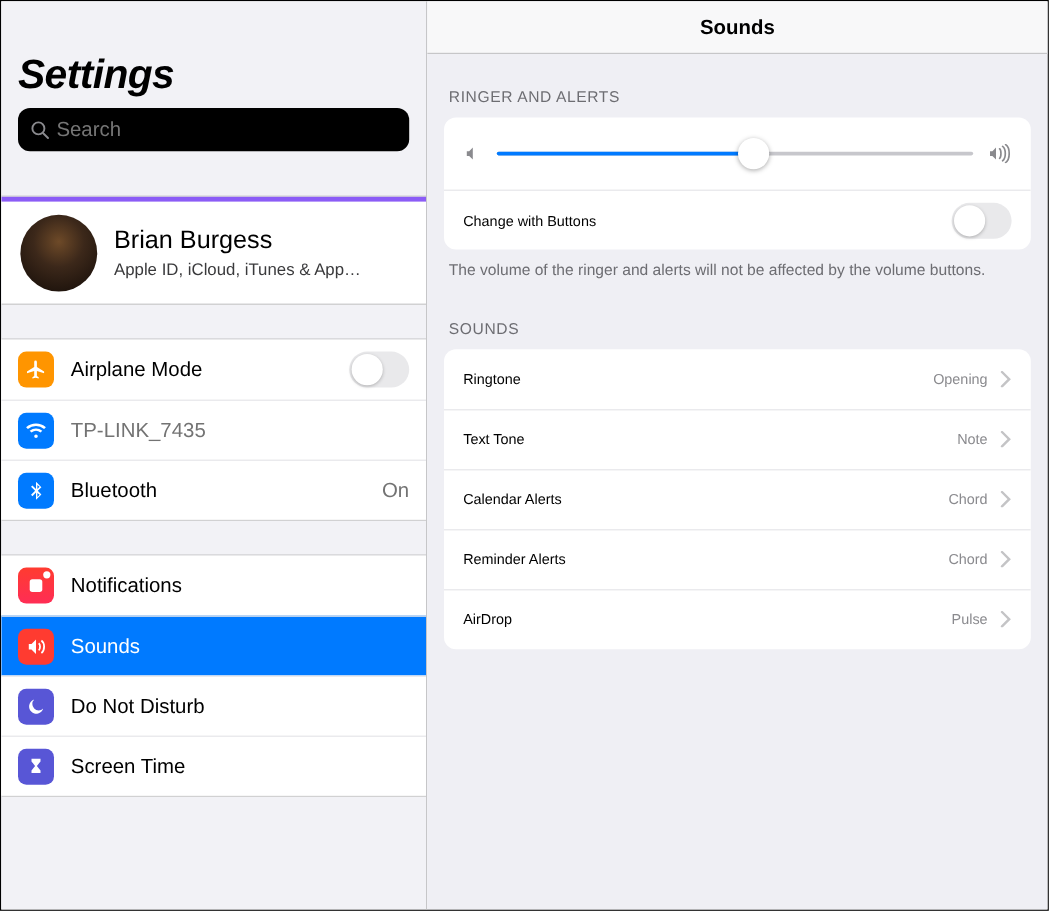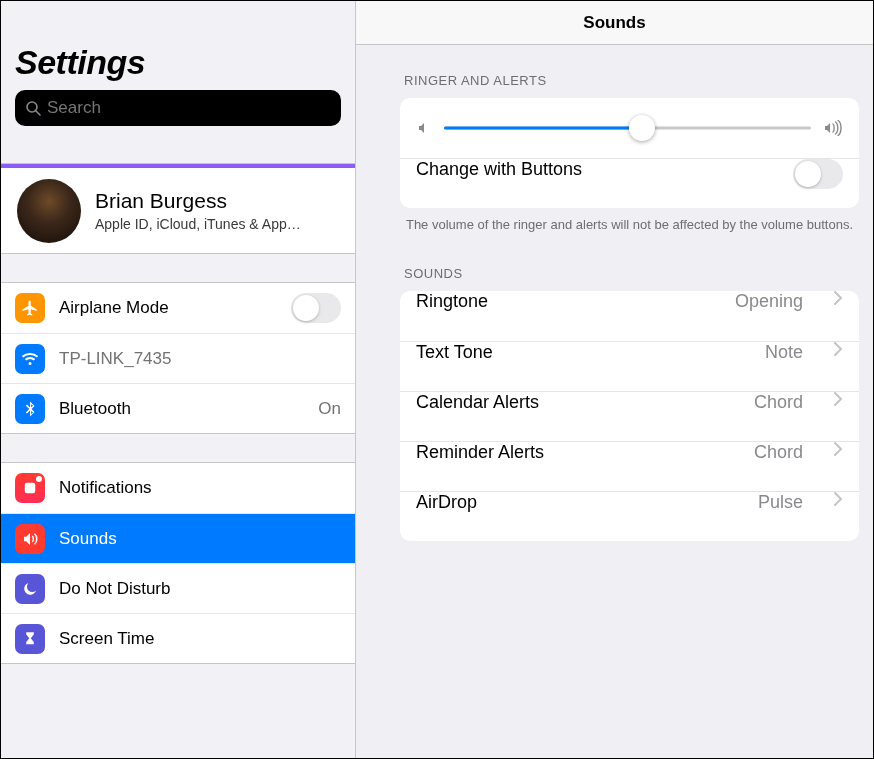--- a/index.html
+++ b/index.html
@@ -78,40 +78,40 @@
   height:44px; display:flex; align-items:center; justify-content:center;
   font-size:17px; font-weight:700; background:#f8f8f9; border-bottom:1px solid #c6c6c8;
 }
 .section-label {
   font-size:13px; color:#6d6d72; letter-spacing:0.5px; padding: 28px 18px 6px; text-transform:uppercase;
 }
 .card {
   background:#fff; border-radius:10px; margin: 4px 14px 0; overflow:hidden;
 }
 .crow {
-  display:flex; height:50px; padding:0 16px;
-  border-top:1px solid #e5e5e9; font-size:18px; gap:26px;
+  display:flex; align-items:center; height:50px; padding:0 16px;
+  border-top:1px solid #e5e5e9; font-size:12px; gap:6px;
 }
 .card .crow:first-child { border-top:none; }
 .crow .label{flex:1 1 auto; font-weight:500; color:#000}
 .crow .value{color:#8a8a8e}
 .crow .chev{color:#c4c4c6; display:flex; margin-left:4px}
-.note { font-size:13px; color:#6d6d72; padding: 8px 18px 4px; line-height:1.35;text-align:center;}
+.note { font-size:13px; color:#6d6d72; padding: 8px 18px 4px; line-height:1.35;}
 .slider-row{ height:60px; display:flex; align-items:center; gap:12px; padding:0 16px; }
 .vol-ic{ color:#8a8a8e; display:flex; }
 .slider {
   flex:1; height:28px; position:relative;
 }
 .track{position:absolute; left:0; right:0; top:50%; height:3px; background:#c7c7cc; border-radius:2px; transform:translateY(-50%)}
 .fill{position:absolute; left:0; top:50%; height:3px; background:#007aff; border-radius:2px; transform:translateY(-50%)}
 .thumb{position:absolute; top:50%; width:26px; height:26px; background:#fff; border-radius:50%; transform:translate(-50%,-50%); box-shadow:0 1px 4px rgba(0,0,0,.35)}
 .highlight-oval{
   position:absolute; border:2px solid #b00020; border-radius:24px; pointer-events:none;
 }
-.detail-inner{position:relative; padding-bottom:40px;margin-left:30px;}
+.detail-inner{position:relative; padding-bottom:40px;}
 </style>
 </head>
 <body>
 
 <div class="root">
 
   <div class="sidebar">
     <div class="sb-header">
       <div class="sb-title">Settings</div>
       <div class="search">

